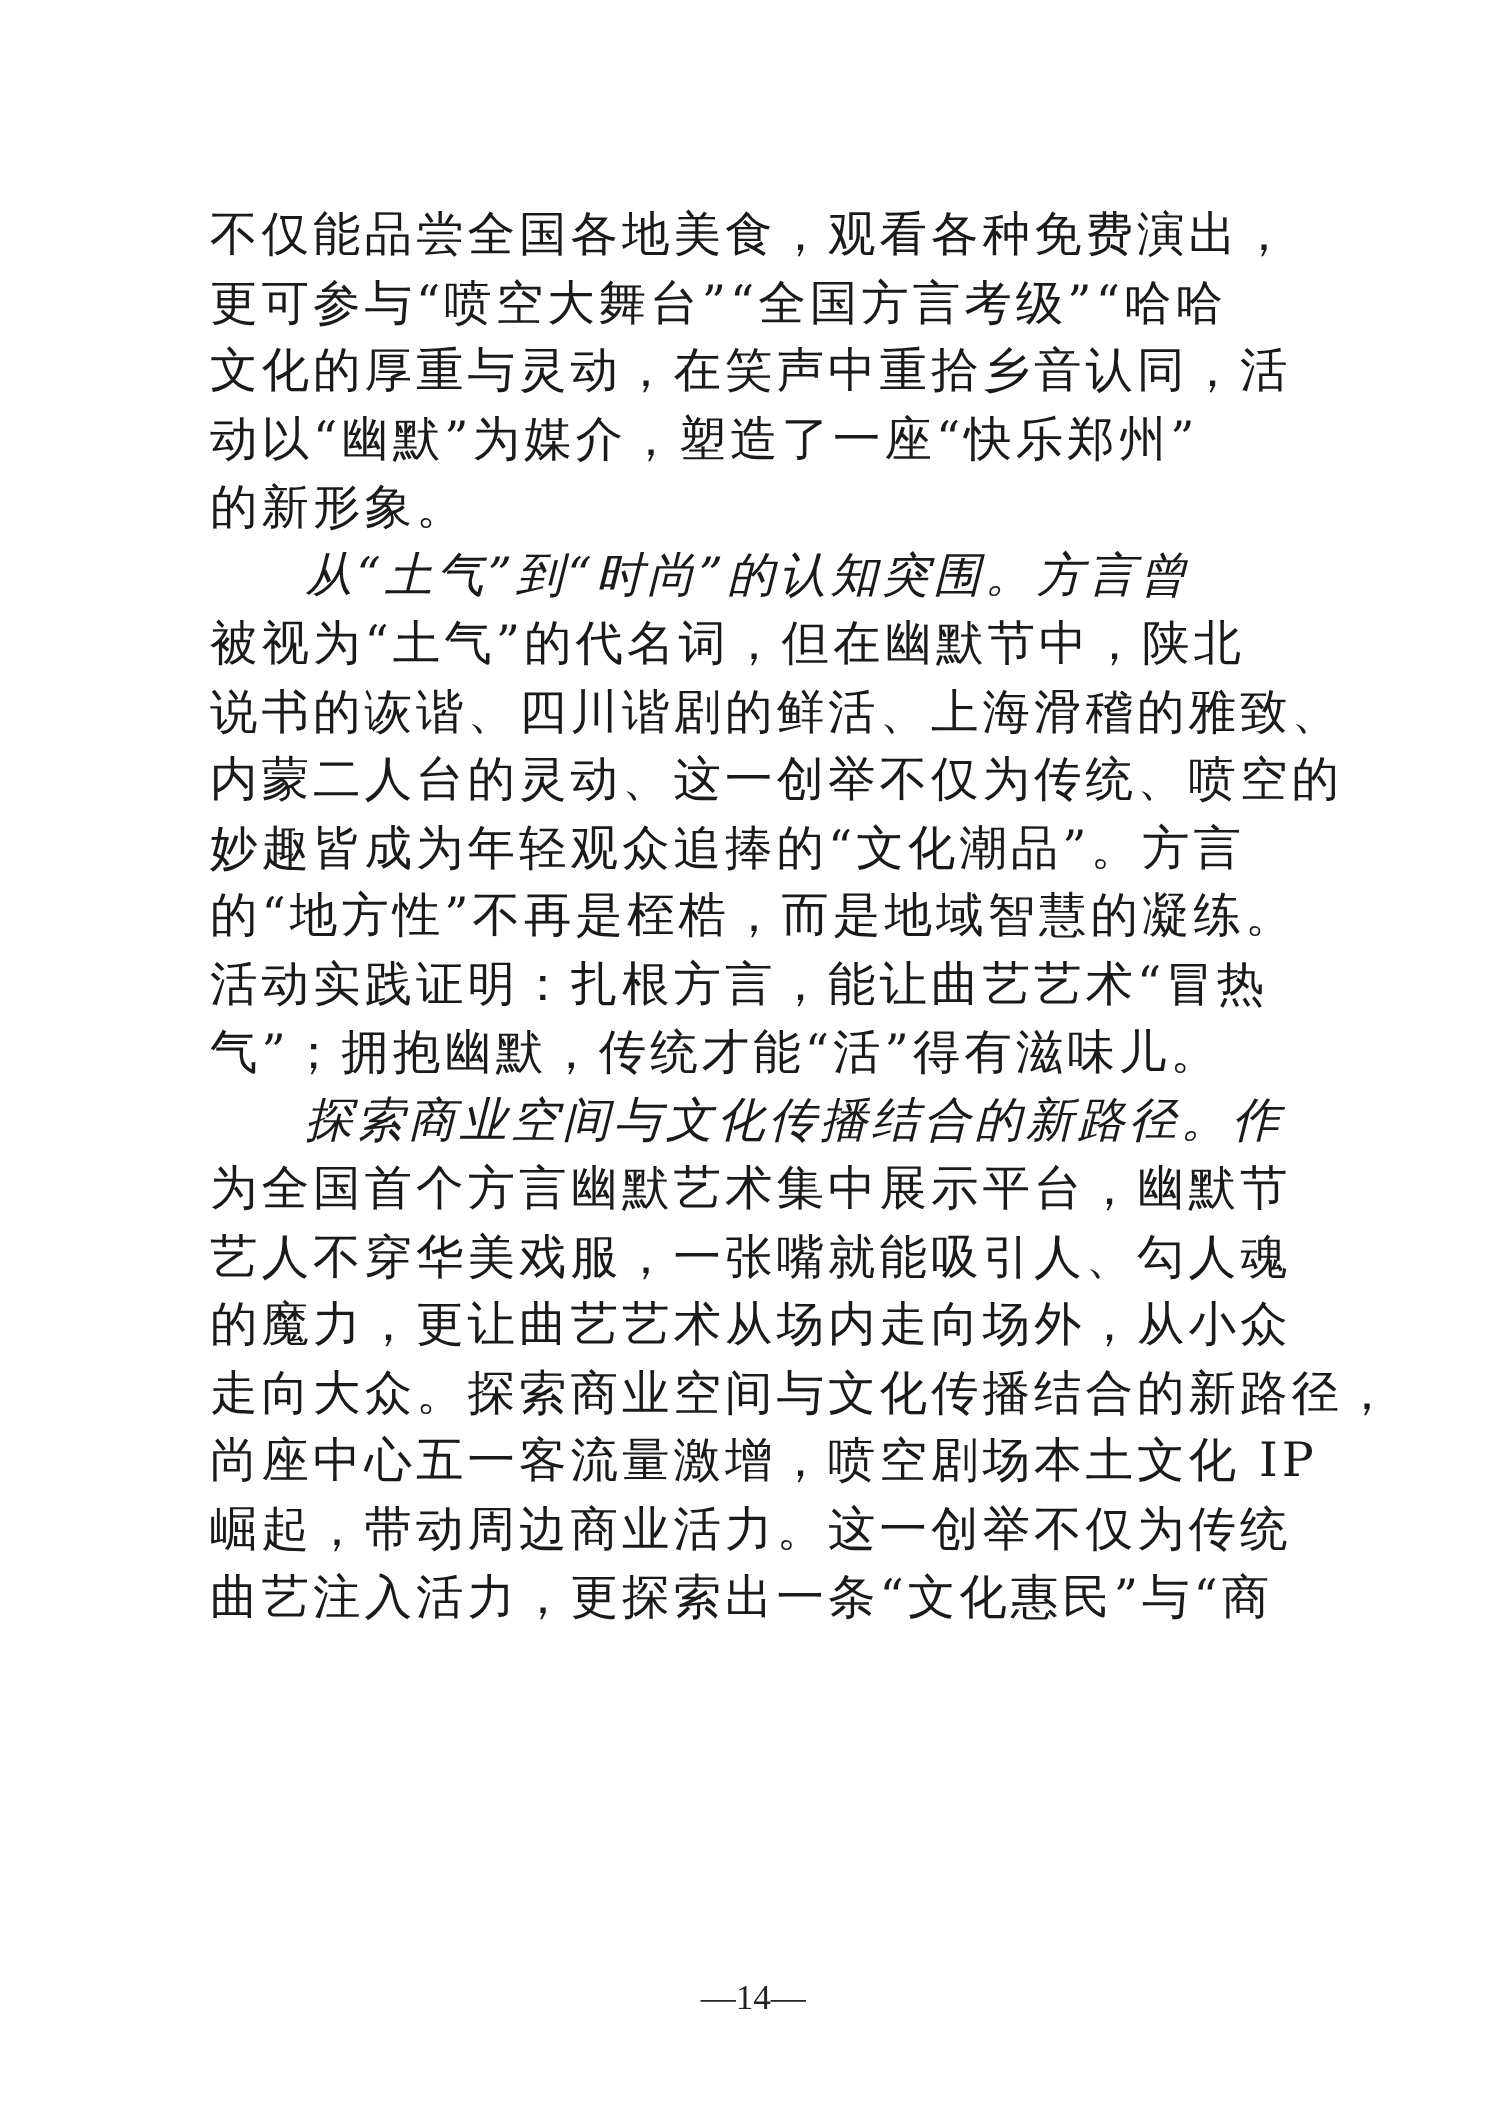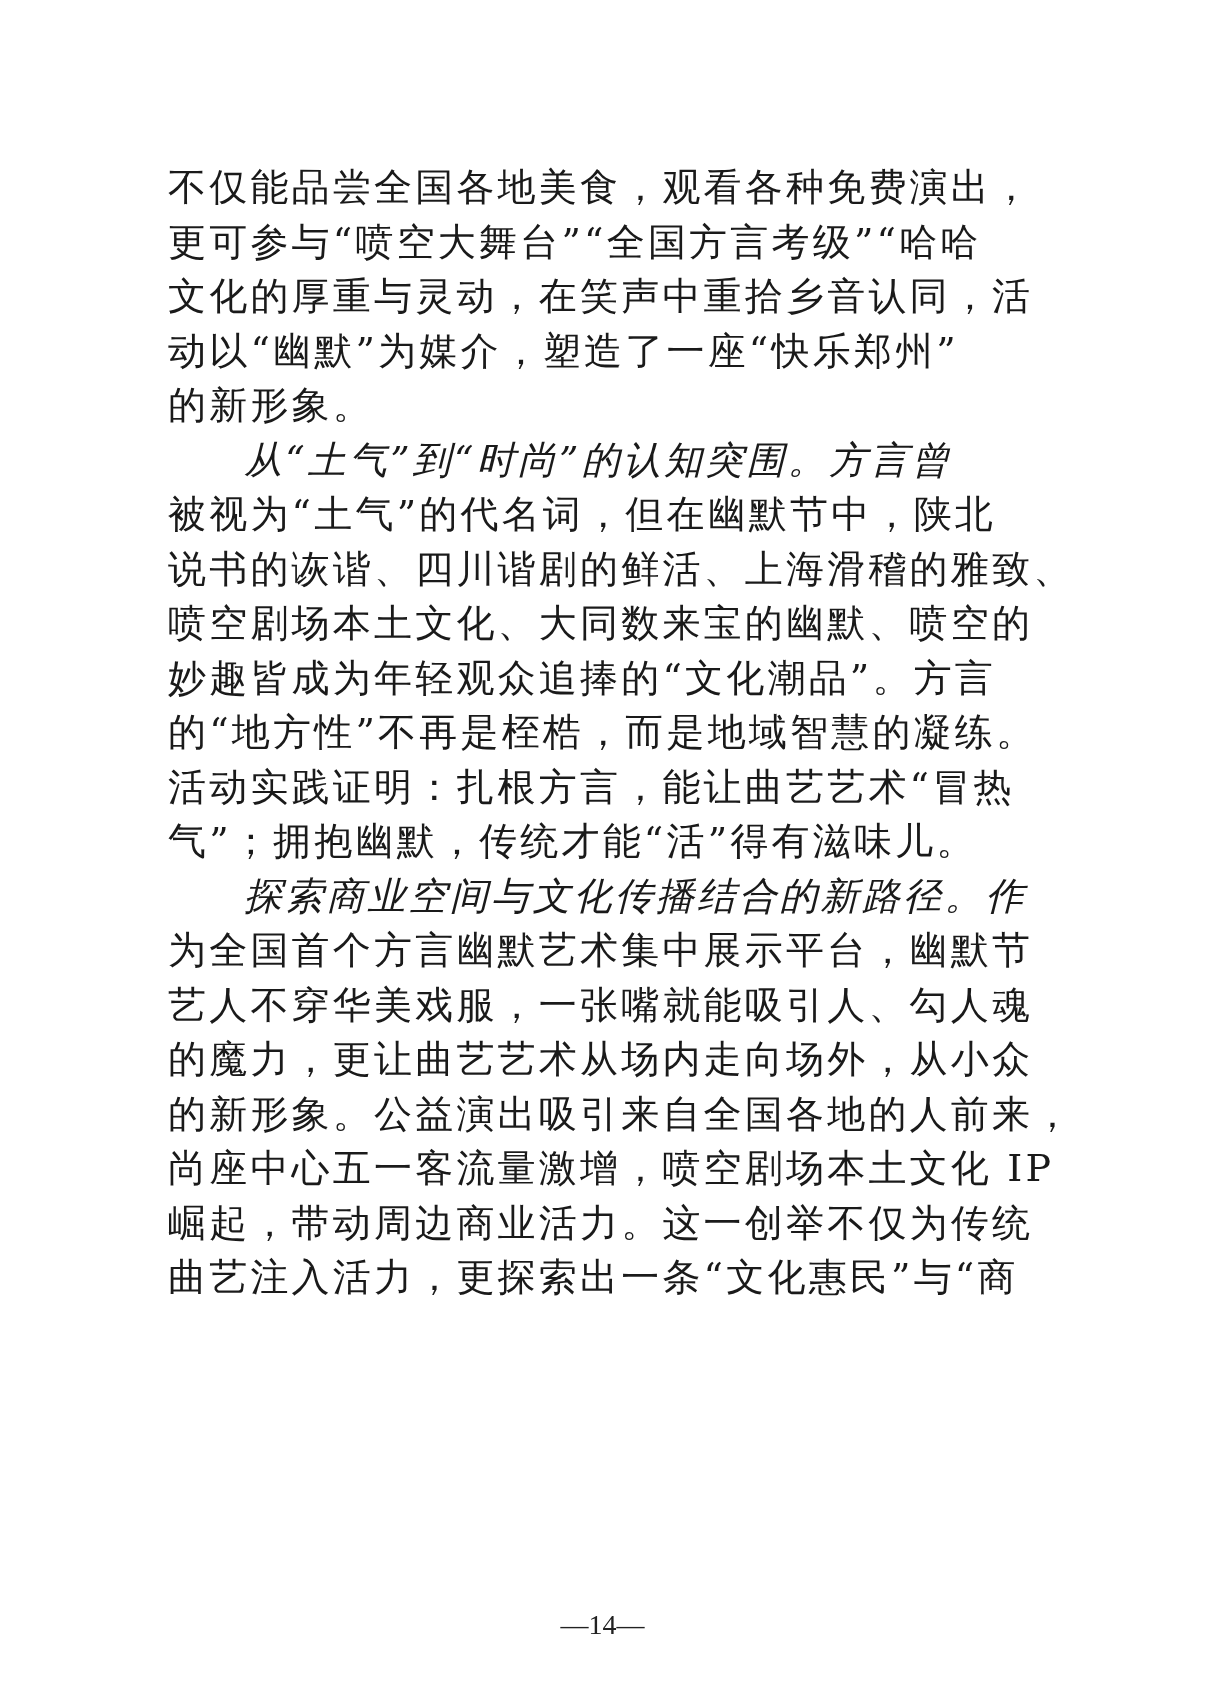--- a/index.html
+++ b/index.html
@@ -51,48 +51,47 @@
     .page-number {
       position: absolute;
       top: 1583px;
       left: 0;
       width: 1205px;
       text-align: center;
       font-size: 28px;
       font-family: "Liberation Serif", serif;
       color: #222;
       letter-spacing: 0px;
-      margin-top: 26px;
     }
   </style>
 </head>
 <body>
 
 <div class="page">
   <div class="body-text">
 
     <span class="line">不仅能品尝全国各地美食，观看各种免费演出，</span>
     <span class="line">更可参与“喷空大舞台”“全国方言考级”“哈哈</span>
     <span class="line">文化的厚重与灵动，在笑声中重拾乡音认同，活</span>
     <span class="line">动以“幽默”为媒介，塑造了一座“快乐郑州”</span>
     <span class="line last">的新形象。</span>
 
     <span class="line indent">从“土气”到“时尚”的认知突围。方言曾</span>
     <span class="line">被视为“土气”的代名词，但在幽默节中，陕北</span>
     <span class="line">说书的诙谐、四川谐剧的鲜活、上海滑稽的雅致、</span>
-    <span class="line">喷空剧场本土文化、大同数来宝的幽默、喷空的</span>
+    <span class="line">内蒙二人台的灵动、这一创举不仅为传统、喷空的</span>
     <span class="line">妙趣皆成为年轻观众追捧的“文化潮品”。方言</span>
     <span class="line">的“地方性”不再是桎梏，而是地域智慧的凝练。</span>
     <span class="line">活动实践证明：扎根方言，能让曲艺艺术“冒热</span>
     <span class="line last">气”；拥抱幽默，传统才能“活”得有滋味儿。</span>
 
     <span class="line indent">探索商业空间与文化传播结合的新路径。作</span>
     <span class="line">为全国首个方言幽默艺术集中展示平台，幽默节</span>
     <span class="line">艺人不穿华美戏服，一张嘴就能吸引人、勾人魂</span>
     <span class="line">的魔力，更让曲艺艺术从场内走向场外，从小众</span>
-    <span class="line">的新形象。公益演出吸引来自全国各地的人前来，</span>
+    <span class="line">走向大众。探索商业空间与文化传播结合的新路径，</span>
     <span class="line">尚座中心五一客流量激增，喷空剧场本土文化 IP</span>
     <span class="line">崛起，带动周边商业活力。这一创举不仅为传统</span>
     <span class="line">曲艺注入活力，更探索出一条“文化惠民”与“商</span>
   </div>
 
   <div class="page-number">—14—</div>
 </div>
 
 </body></html>

